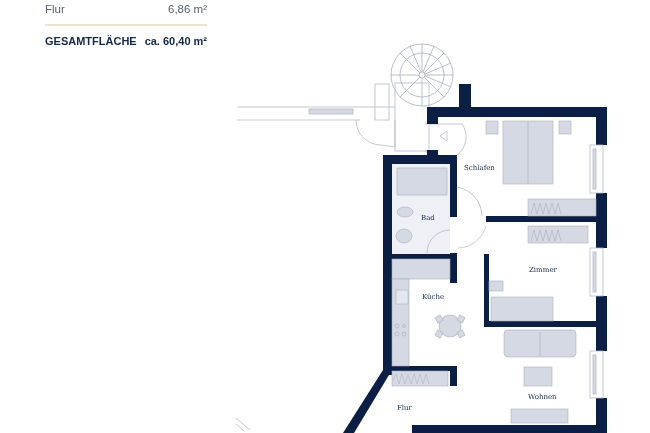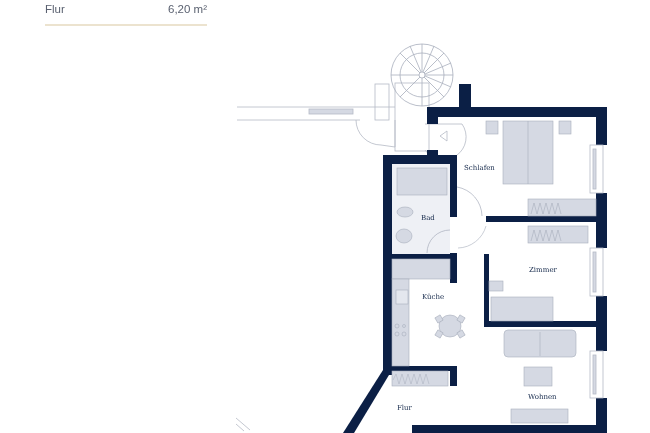--- a/index.html
+++ b/index.html
@@ -11,23 +11,27 @@
   .row-total { margin-top:9px; font-size:11px; font-weight:bold; color:#14284a; }
   svg.plan { position:absolute; left:0; top:0; }
   .room-label { font-family:"DejaVu Serif", serif; font-size:7px; fill:#14284a; }
 </style>
 </head>
 <body>
 
 <div class="area-table">
   <div class="row row-flur">
     <span>Flur</span>
-    <span>6,20 m²</span>
+    <span>6,86 m²</span>
   </div>
   <div class="divider"></div>
+  <div class="row row-total">
+    <span>GESAMTFLÄCHE</span>
+    <span>ca. 60,40 m²</span>
+  </div>
 </div>
 
 <svg class="plan" width="650" height="433" viewBox="0 0 650 433">
 
   <g stroke="#b5bac5" stroke-width="0.8" fill="none">
     <line x1="237" y1="107" x2="395" y2="107"></line>
     <line x1="237" y1="120" x2="360" y2="120"></line>
     <rect x="309" y="109" width="44" height="5" fill="#d5d9e3"></rect>
     <path d="M356 120 A25 25 0 0 0 381 145 L395 147 L395 120"></path>
     <rect x="375" y="84" width="14" height="36"></rect>

